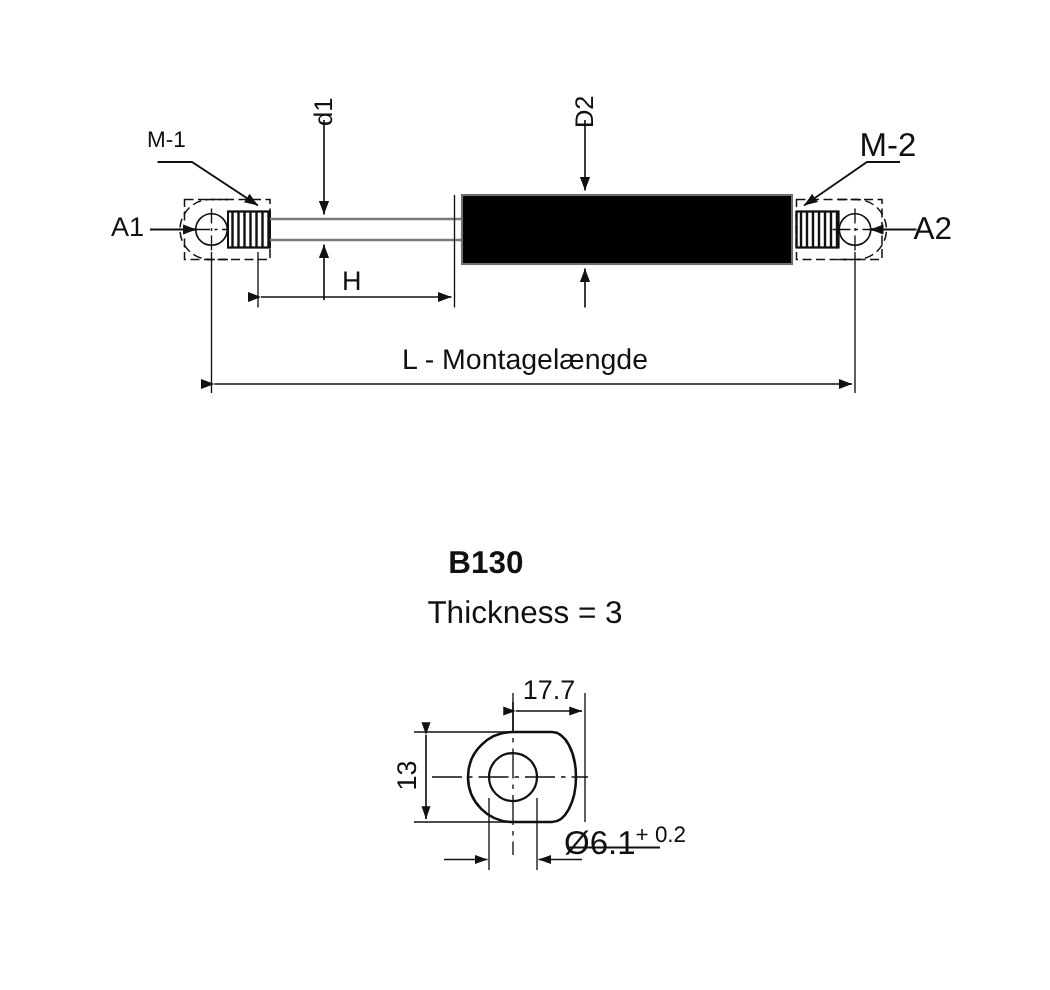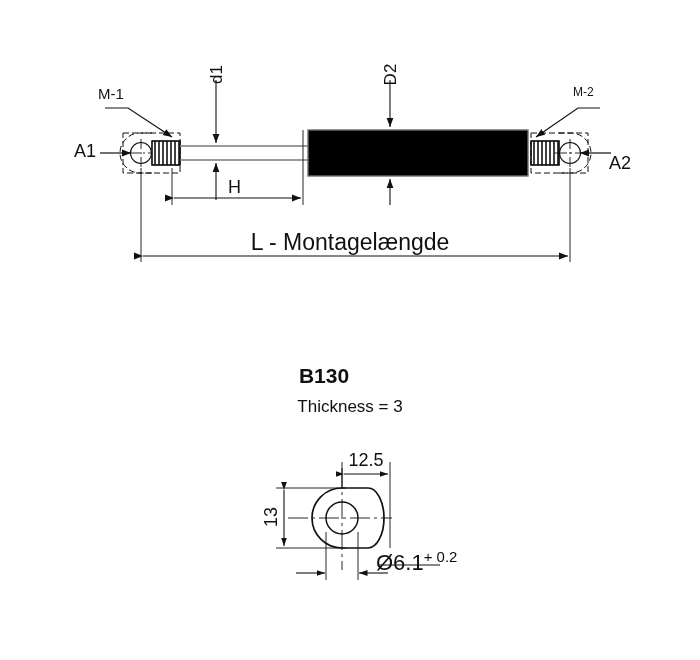--- a/index.html
+++ b/index.html
@@ -126,38 +126,38 @@
       <line x1="174" y1="198" x2="301" y2="198" stroke-width="1.1" marker-start="url(#arrL)" marker-end="url(#arrR)"></line>
 
       <line x1="141" y1="168" x2="141" y2="262" stroke-width="0.9"></line>
       <line x1="570" y1="168" x2="570" y2="262" stroke-width="0.9"></line>
       <line x1="143" y1="256" x2="568" y2="256" stroke-width="1.1" marker-start="url(#arrL)" marker-end="url(#arrR)"></line>
     </g>
   </svg>
 
   <div class="lbl" style="left:98px; top:86px; font-size:15px;">M-1</div>
 
-  <div class="lbl" style="left:573px; top:86px; font-size:12px;text-align:center;">M-2</div>
+  <div class="lbl" style="left:573px; top:86px; font-size:22px;text-align:center;">M-2</div>
 
   <div class="lbl" style="left:74px; top:142px; font-size:18px;text-align:center;">A1</div>
 
-  <div class="lbl" style="left:609px; top:142px; font-size:18px;margin-top:12px;">A2</div>
+  <div class="lbl" style="left:609px; top:142px; font-size:21px;">A2</div>
 
   <div class="lbl rot90" style="left:199px; top:66px; width:34px; text-align:center; font-size:17px;">d1</div>
 
   <div class="lbl rot90" style="left:373px; top:66px; width:34px; text-align:center; font-size:17px;">D2</div>
 
   <div class="lbl" style="left:228px; top:178px; font-size:18px;">H</div>
 
-  <div class="lbl" style="left:0px; top:231px; width:700px; text-align:center; font-size:23px;">L - Montagelængde</div>
+  <div class="lbl" style="left:0px; top:231px; width:700px; text-align:center; font-size:19px;">L - Montagelængde</div>
 
   <div class="lbl" style="left:0px; top:365px; width:648px; text-align:center;
               font-size:21px; font-weight:bold;">B130</div>
 
-  <div class="lbl" style="left:0px; top:398px; width:700px; text-align:center; font-size:17px;">Thickness = 3</div>
+  <div class="lbl" style="left:0px; top:398px; width:700px; text-align:center; font-size:21px;">Thickness = 3</div>
 
   <svg width="700" height="180" viewBox="0 0 700 180" style="position:absolute; left:0; top:440px;">
 
     <defs>
       <marker id="dArrR" markerWidth="9" markerHeight="7" refX="8.5" refY="3.5" orient="auto" markerUnits="userSpaceOnUse">
         <path d="M0,0.5 L8.5,3.5 L0,6.5 Z" fill="#111111"></path>
       </marker>
       <marker id="dArrL" markerWidth="9" markerHeight="7" refX="8.5" refY="3.5" orient="auto" markerUnits="userSpaceOnUse">
         <path d="M0,0.5 L8.5,3.5 L0,6.5 Z" fill="#111111"></path>
       </marker>
@@ -187,21 +187,21 @@
       <line x1="326" y1="92" x2="326" y2="140" stroke-width="0.9"></line>
       <line x1="358" y1="92" x2="358" y2="140" stroke-width="0.9"></line>
 
       <line x1="296" y1="133" x2="325" y2="133" stroke-width="1.1" marker-end="url(#dArrR)"></line>
       <line x1="388" y1="133" x2="359" y2="133" stroke-width="1.1" marker-end="url(#dArrL)"></line>
 
       <line x1="378" y1="125" x2="440" y2="125" stroke-width="1.2"></line>
     </g>
   </svg>
 
-  <div class="lbl" style="left:342px; top:451px; width:48px; text-align:center; font-size:18px;">12.5</div>
+  <div class="lbl" style="left:342px; top:451px; width:48px; text-align:center; font-size:18px;">17.7</div>
 
   <div class="lbl rot90" style="left:256px; top:508px; width:30px; text-align:center; font-size:18px;">13</div>
 
   <div class="lbl" style="left:376px; top:550px; font-size:22px;">
     <span>Ø6.1</span><span class="sup">+ 0.2</span>
   </div>
 
 </div>
 
 </body></html>

